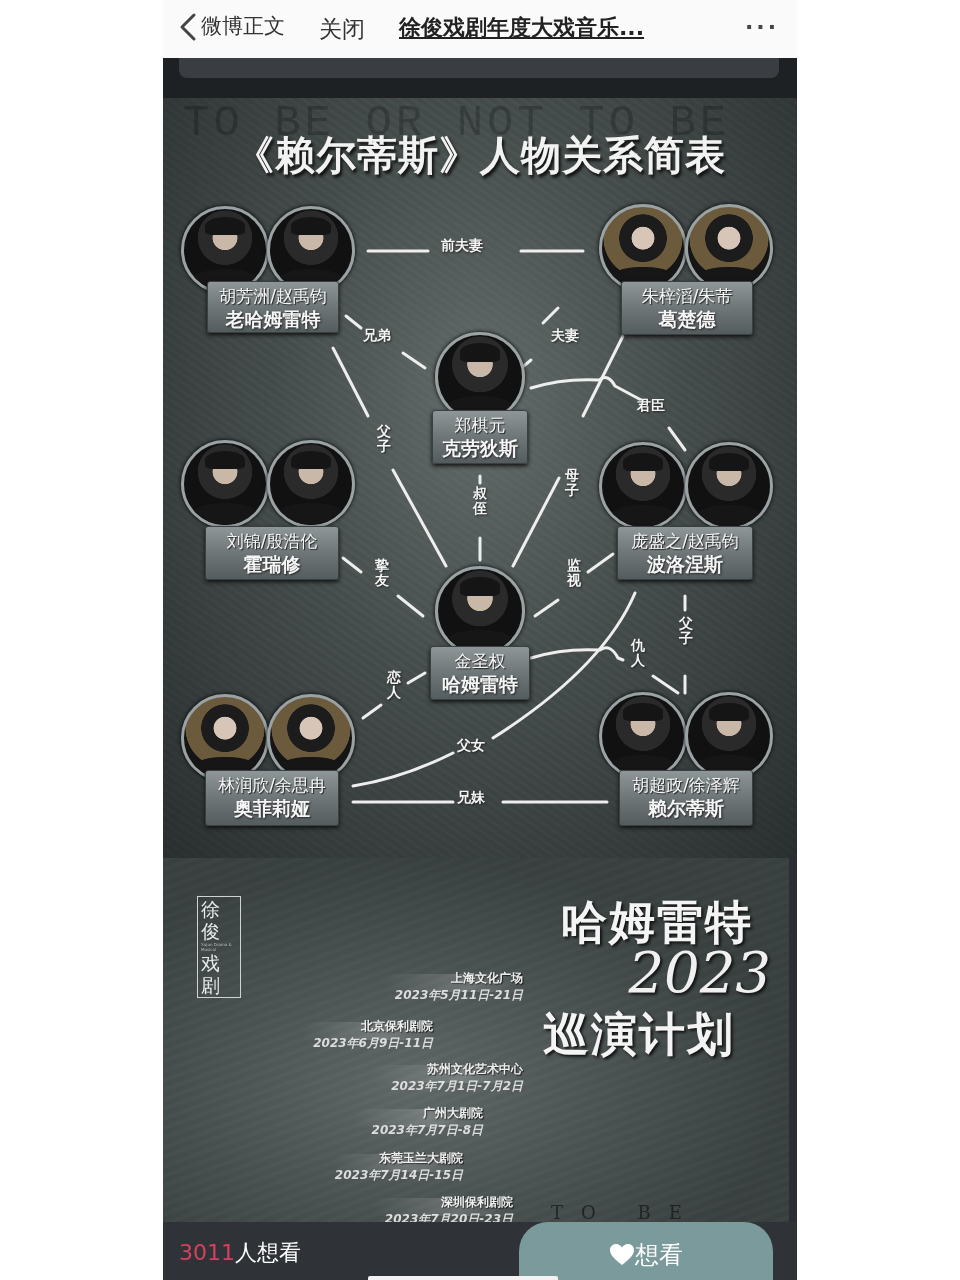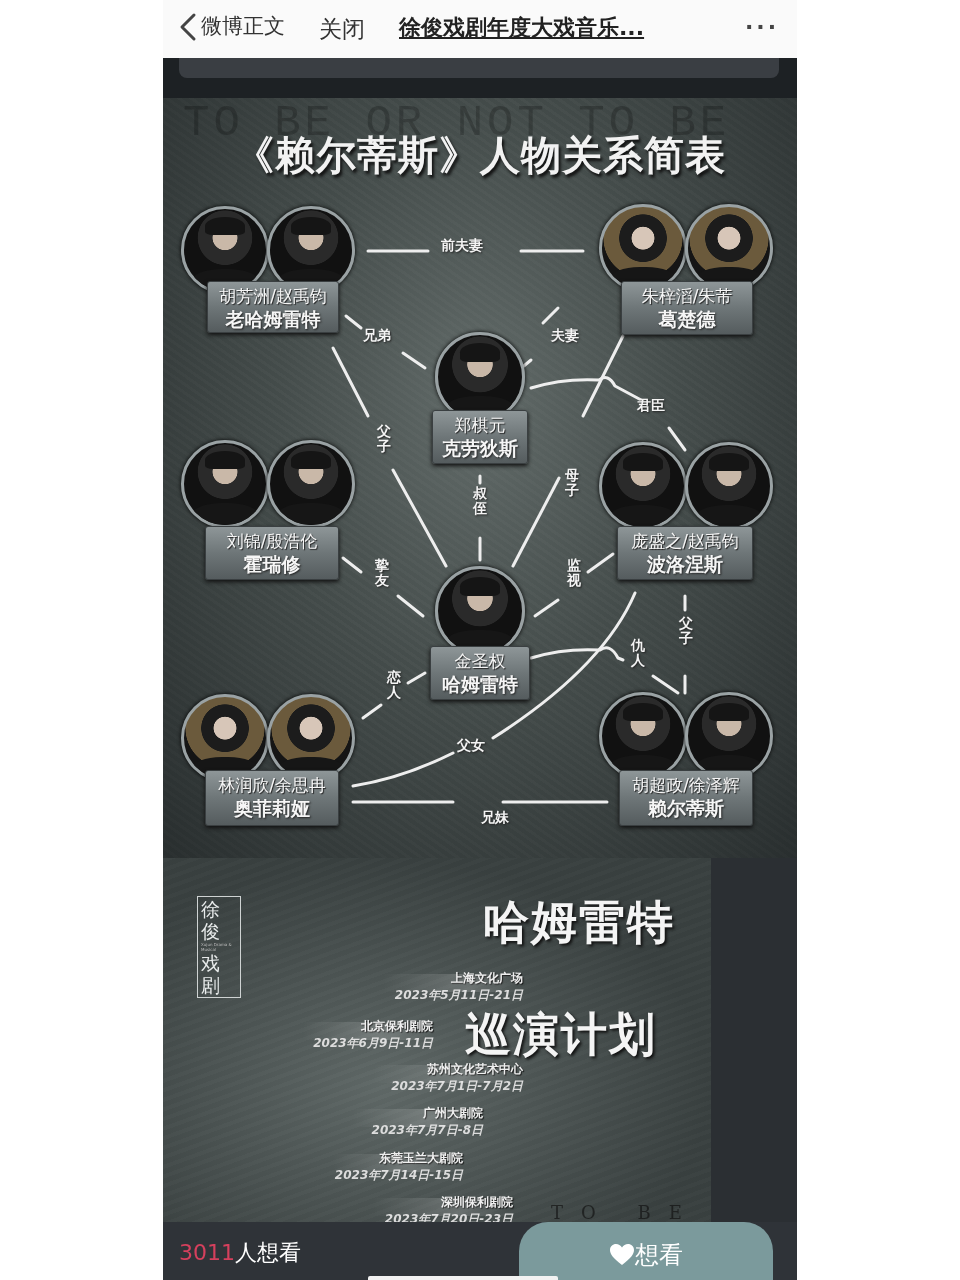--- a/index.html
+++ b/index.html
@@ -38,21 +38,21 @@
   .avatar { position: absolute; width: 88px; height: 88px; border-radius: 50%; border: 3px solid #9aa2a4; overflow: hidden; background: radial-gradient(circle at 50% 35%, #c9b8a8 0 18%, #2a2a2a 19% 40%, #111 41%); box-shadow: 0 0 4px #000; }
   .avatar.f { background: radial-gradient(circle at 50% 38%, #d7c6b8 0 17%, #1c1c1c 18% 36%, #6b5a3c 37% 60%, #151515 61%); }
   .avatar .hair { position: absolute; left: 26%; top: 10%; width: 48%; height: 22%; background: #151515; border-radius: 50% 50% 20% 20%; }
   .avatar .body { position: absolute; left: 10%; bottom: -5%; width: 80%; height: 32%; background: #161616; border-radius: 45% 45% 0 0; }
 
   .plate { position: absolute; background: linear-gradient(180deg, #8e9698 0%, #6e7678 50%, #555c5e 100%); border: 1px solid #3a3f41; border-radius: 3px; color: #f6f6f6; text-align: center; box-shadow: 0 2px 4px #111; }
   .plate .actors { font-size: 17px; line-height: 22px; padding-top: 3px; text-shadow: 1px 1px 1px #222; }
   .plate .role { font-size: 19px; font-weight: bold; line-height: 24px; text-shadow: 1px 1px 2px #222; }
 
   
-  .poster2 { position: absolute; left: 0; top: 858px; width: 548px; height: 380px;
+  .poster2 { position: absolute; left: 0; top: 858px; width: 626px; height: 380px;
     background:
       radial-gradient(ellipse at 40% 60%, rgba(120,130,128,0.45) 0%, rgba(40,46,46,0.5) 70%),
       repeating-linear-gradient(-20deg, rgba(255,255,255,0.02) 0 4px, rgba(0,0,0,0.05) 4px 9px),
       #4d5554;
   }
   .logo { position: absolute; left: 34px; top: 38px; width: 44px; border: 1px solid #cfd3d3; padding: 1px 3px; color: #e9ecec; font-size: 19px; line-height: 22px; }
   .logo .small { font-size: 4px; line-height: 5px; color: #bbb; }
   .p2-title { position: absolute; right: 36px; top: 34px; font-size: 46px; color: #f4f4f4; font-weight: bold; text-shadow: 2px 2px 3px #111; letter-spacing: 2px; }
   .p2-year { position: absolute; right: 18px; top: 82px; font-family: "DejaVu Serif", serif; font-style: italic; font-size: 56px; color: #f0f0f0; text-shadow: 2px 2px 3px #111; }
   .p2-sub { position: absolute; right: 54px; top: 146px; font-size: 46px; color: #f4f4f4; font-weight: bold; text-shadow: 2px 2px 3px #111; letter-spacing: 2px; }
@@ -149,21 +149,21 @@
     <div class="rel" style="left:474px;top:300px;">君臣</div>
     <div class="rel v" style="left:208px;top:326px;">父子</div>
     <div class="rel v" style="left:396px;top:326px;margin-top:44px;">母子</div>
     <div class="rel v" style="left:304px;top:388px;">叔侄</div>
     <div class="rel v" style="left:206px;top:460px;">挚友</div>
     <div class="rel v" style="left:398px;top:460px;">监视</div>
     <div class="rel v" style="left:510px;top:518px;">父子</div>
     <div class="rel v" style="left:462px;top:540px;">仇人</div>
     <div class="rel v" style="left:218px;top:572px;">恋人</div>
     <div class="rel" style="left:294px;top:640px;">父女</div>
-    <div class="rel" style="left:294px;top:712px;margin-left:24px;">兄妹</div>
+    <div class="rel" style="left:294px;top:692px;">兄妹</div>
 
     <div class="avatar" style="left:18px;top:108px;">
         <div class="hair"></div>
         <div class="body"></div>
       </div>
     <div class="avatar" style="left:104px;top:108px;">
         <div class="hair"></div>
         <div class="body"></div>
       </div>
     <div class="plate" style="left:44px;top:183px;width:132px;height:52px;">
@@ -251,20 +251,21 @@
     </div>
   </div>
 
   <div class="poster2">
     <div class="logo">
       <div>徐俊</div>
       <div class="small">Xujun Drama &amp; Musical</div>
       <div>戏剧</div>
     </div>
     <div class="p2-title">哈姆雷特</div>
+    <div class="p2-year">2023</div>
     <div class="p2-sub">巡演计划</div>
 
     <div class="stop" style="left:180px;top:112px;width:180px;">
       <div class="streak" style="width:140px;"></div>
       <div class="venue">上海文化广场</div>
       <div class="dates">2023年5月11日-21日</div>
     </div>
     <div class="stop" style="left:130px;top:160px;width:140px;">
       <div class="streak" style="width:130px;"></div>
       <div class="venue">北京保利剧院</div>

